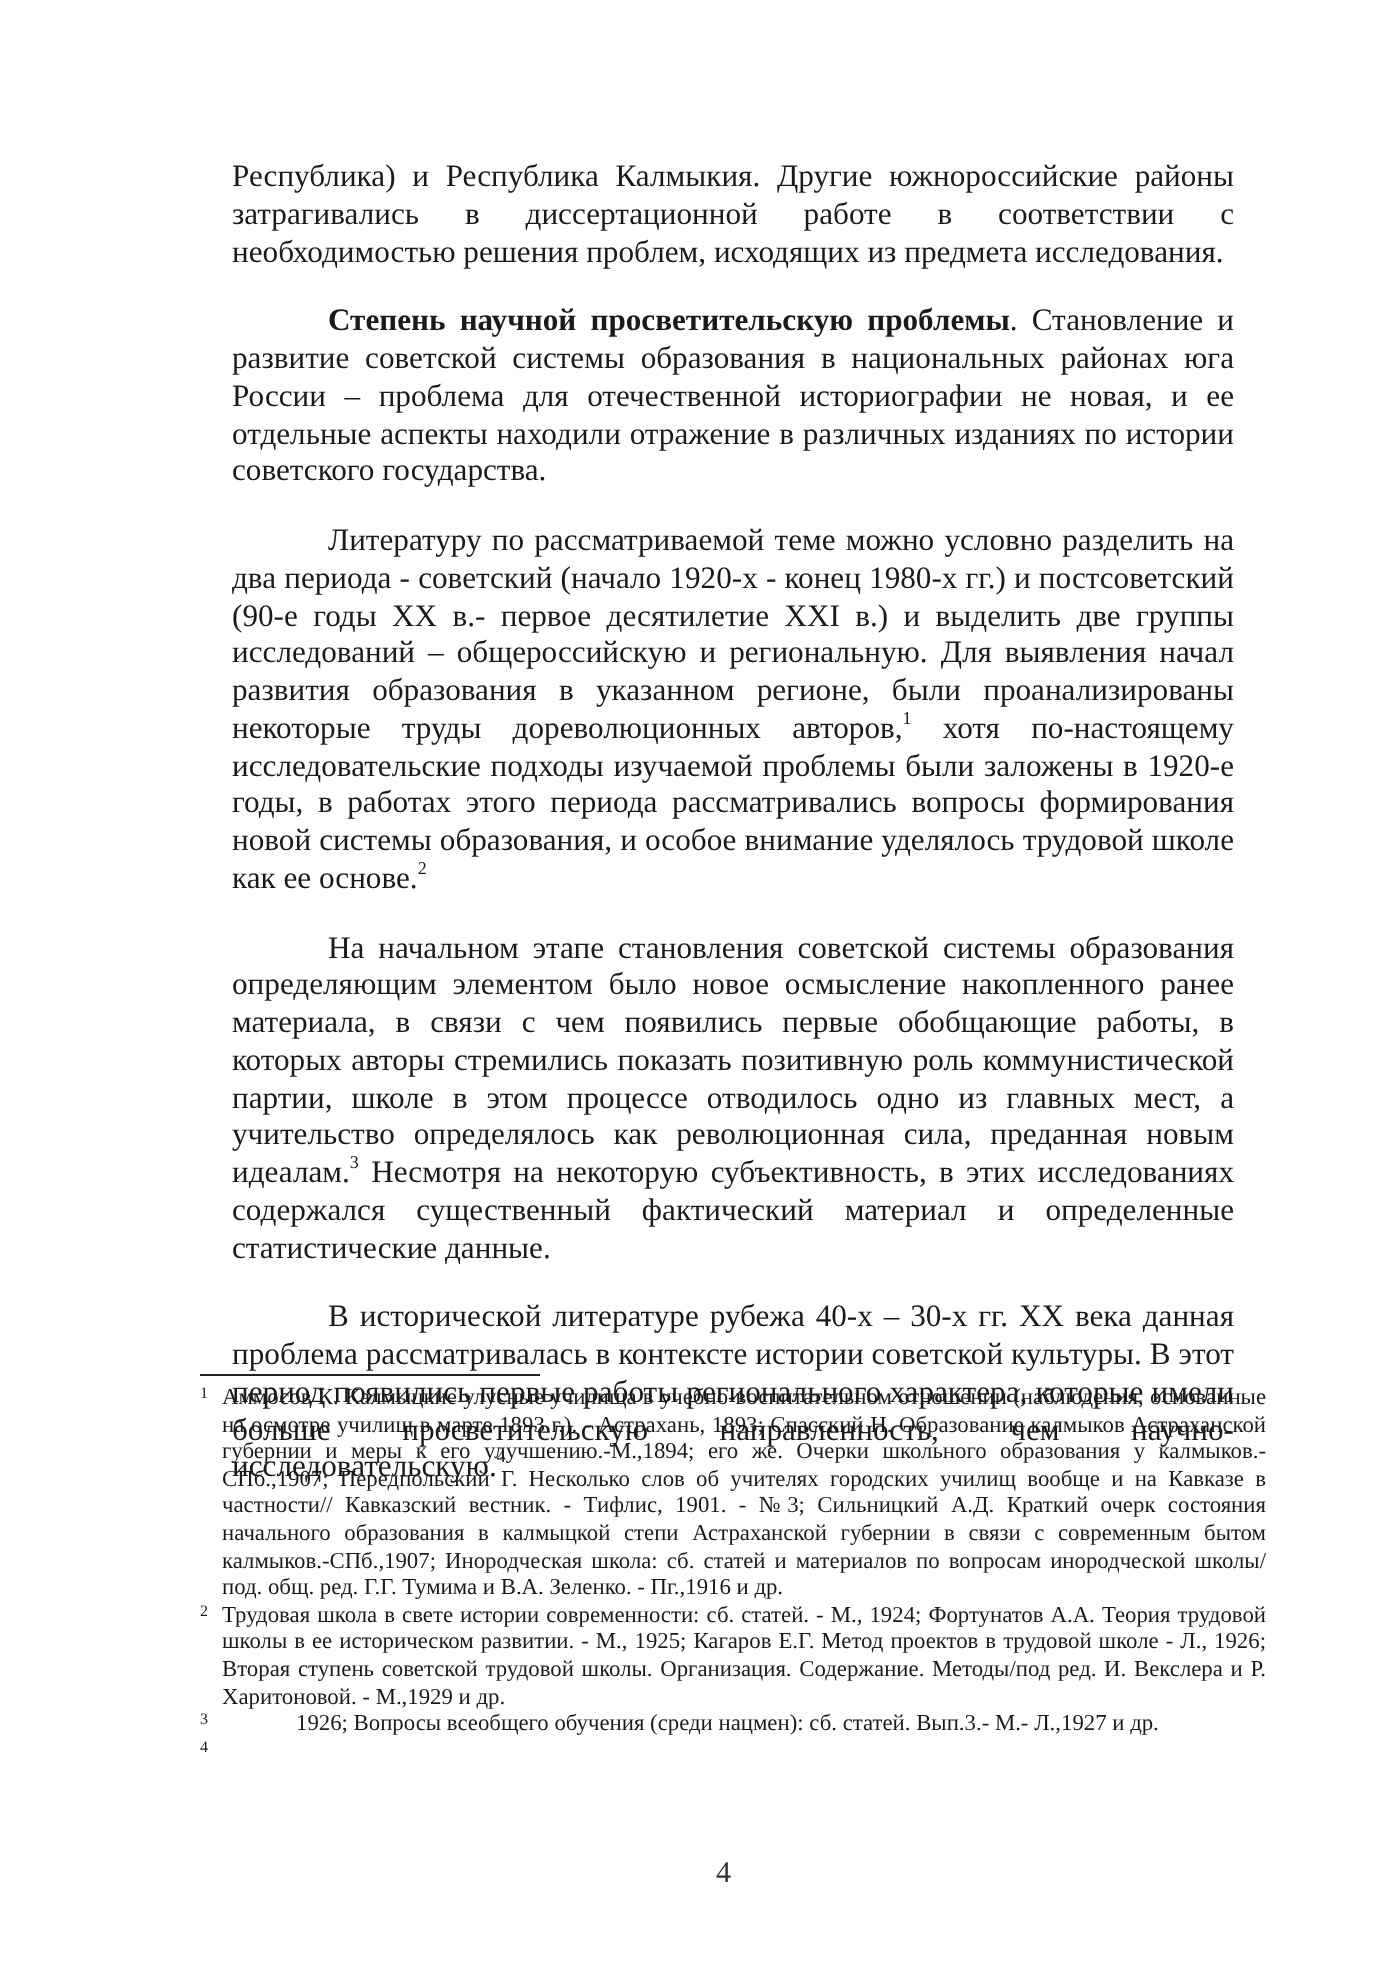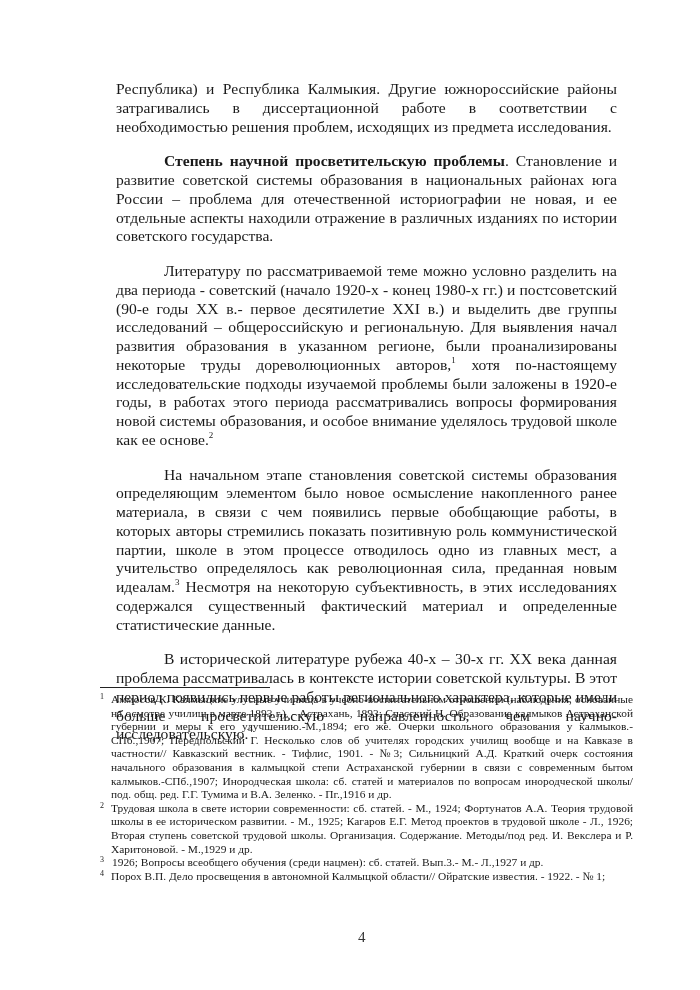--- a/index.html
+++ b/index.html
@@ -62,20 +62,21 @@
     }
     .footnote .fn-mark {
       position: absolute;
       left: 0;
       top: -3px;
       font-size: 8px;
     }
     .footnote .fn-line-indent {
       display: block;
       padding-left: 1px;
+      margin-left: 36px;
     }
     .page-number {
       position: absolute;
       left: 358px;
       top: 929px;
       font-size: 15px;
       color: #333;
     }
   </style>
 </head>
@@ -103,17 +104,16 @@
   <div class="footnote">
     <span class="fn-mark">2</span>
     <span>Трудовая школа в свете истории современности: сб. статей. - М., 1924; Фортунатов А.А. Теория трудовой школы в ее историческом развитии. - М., 1925; Кагаров Е.Г. Метод проектов в трудовой школе - Л., 1926;  Вторая ступень советской трудовой школы. Организация. Содержание. Методы/под ред. И. Векслера и Р. Харитоновой. - М.,1929 и др.</span>
   </div>
   <div class="footnote">
     <span class="fn-mark">3</span>
     <span class="fn-line-indent">1926; Вопросы всеобщего обучения (среди нацмен): сб. статей. Вып.3.- М.- Л.,1927 и др.</span>
   </div>
   <div class="footnote">
     <span class="fn-mark">4</span>
-    <span>Порох В.П. Дело просвещения в автономной Калмыцкой области// Ойратские известия. - 1922. - № 1;</span>
   </div>
 </div>
 
 <div class="page-number">4</div>
 
 </body></html>

